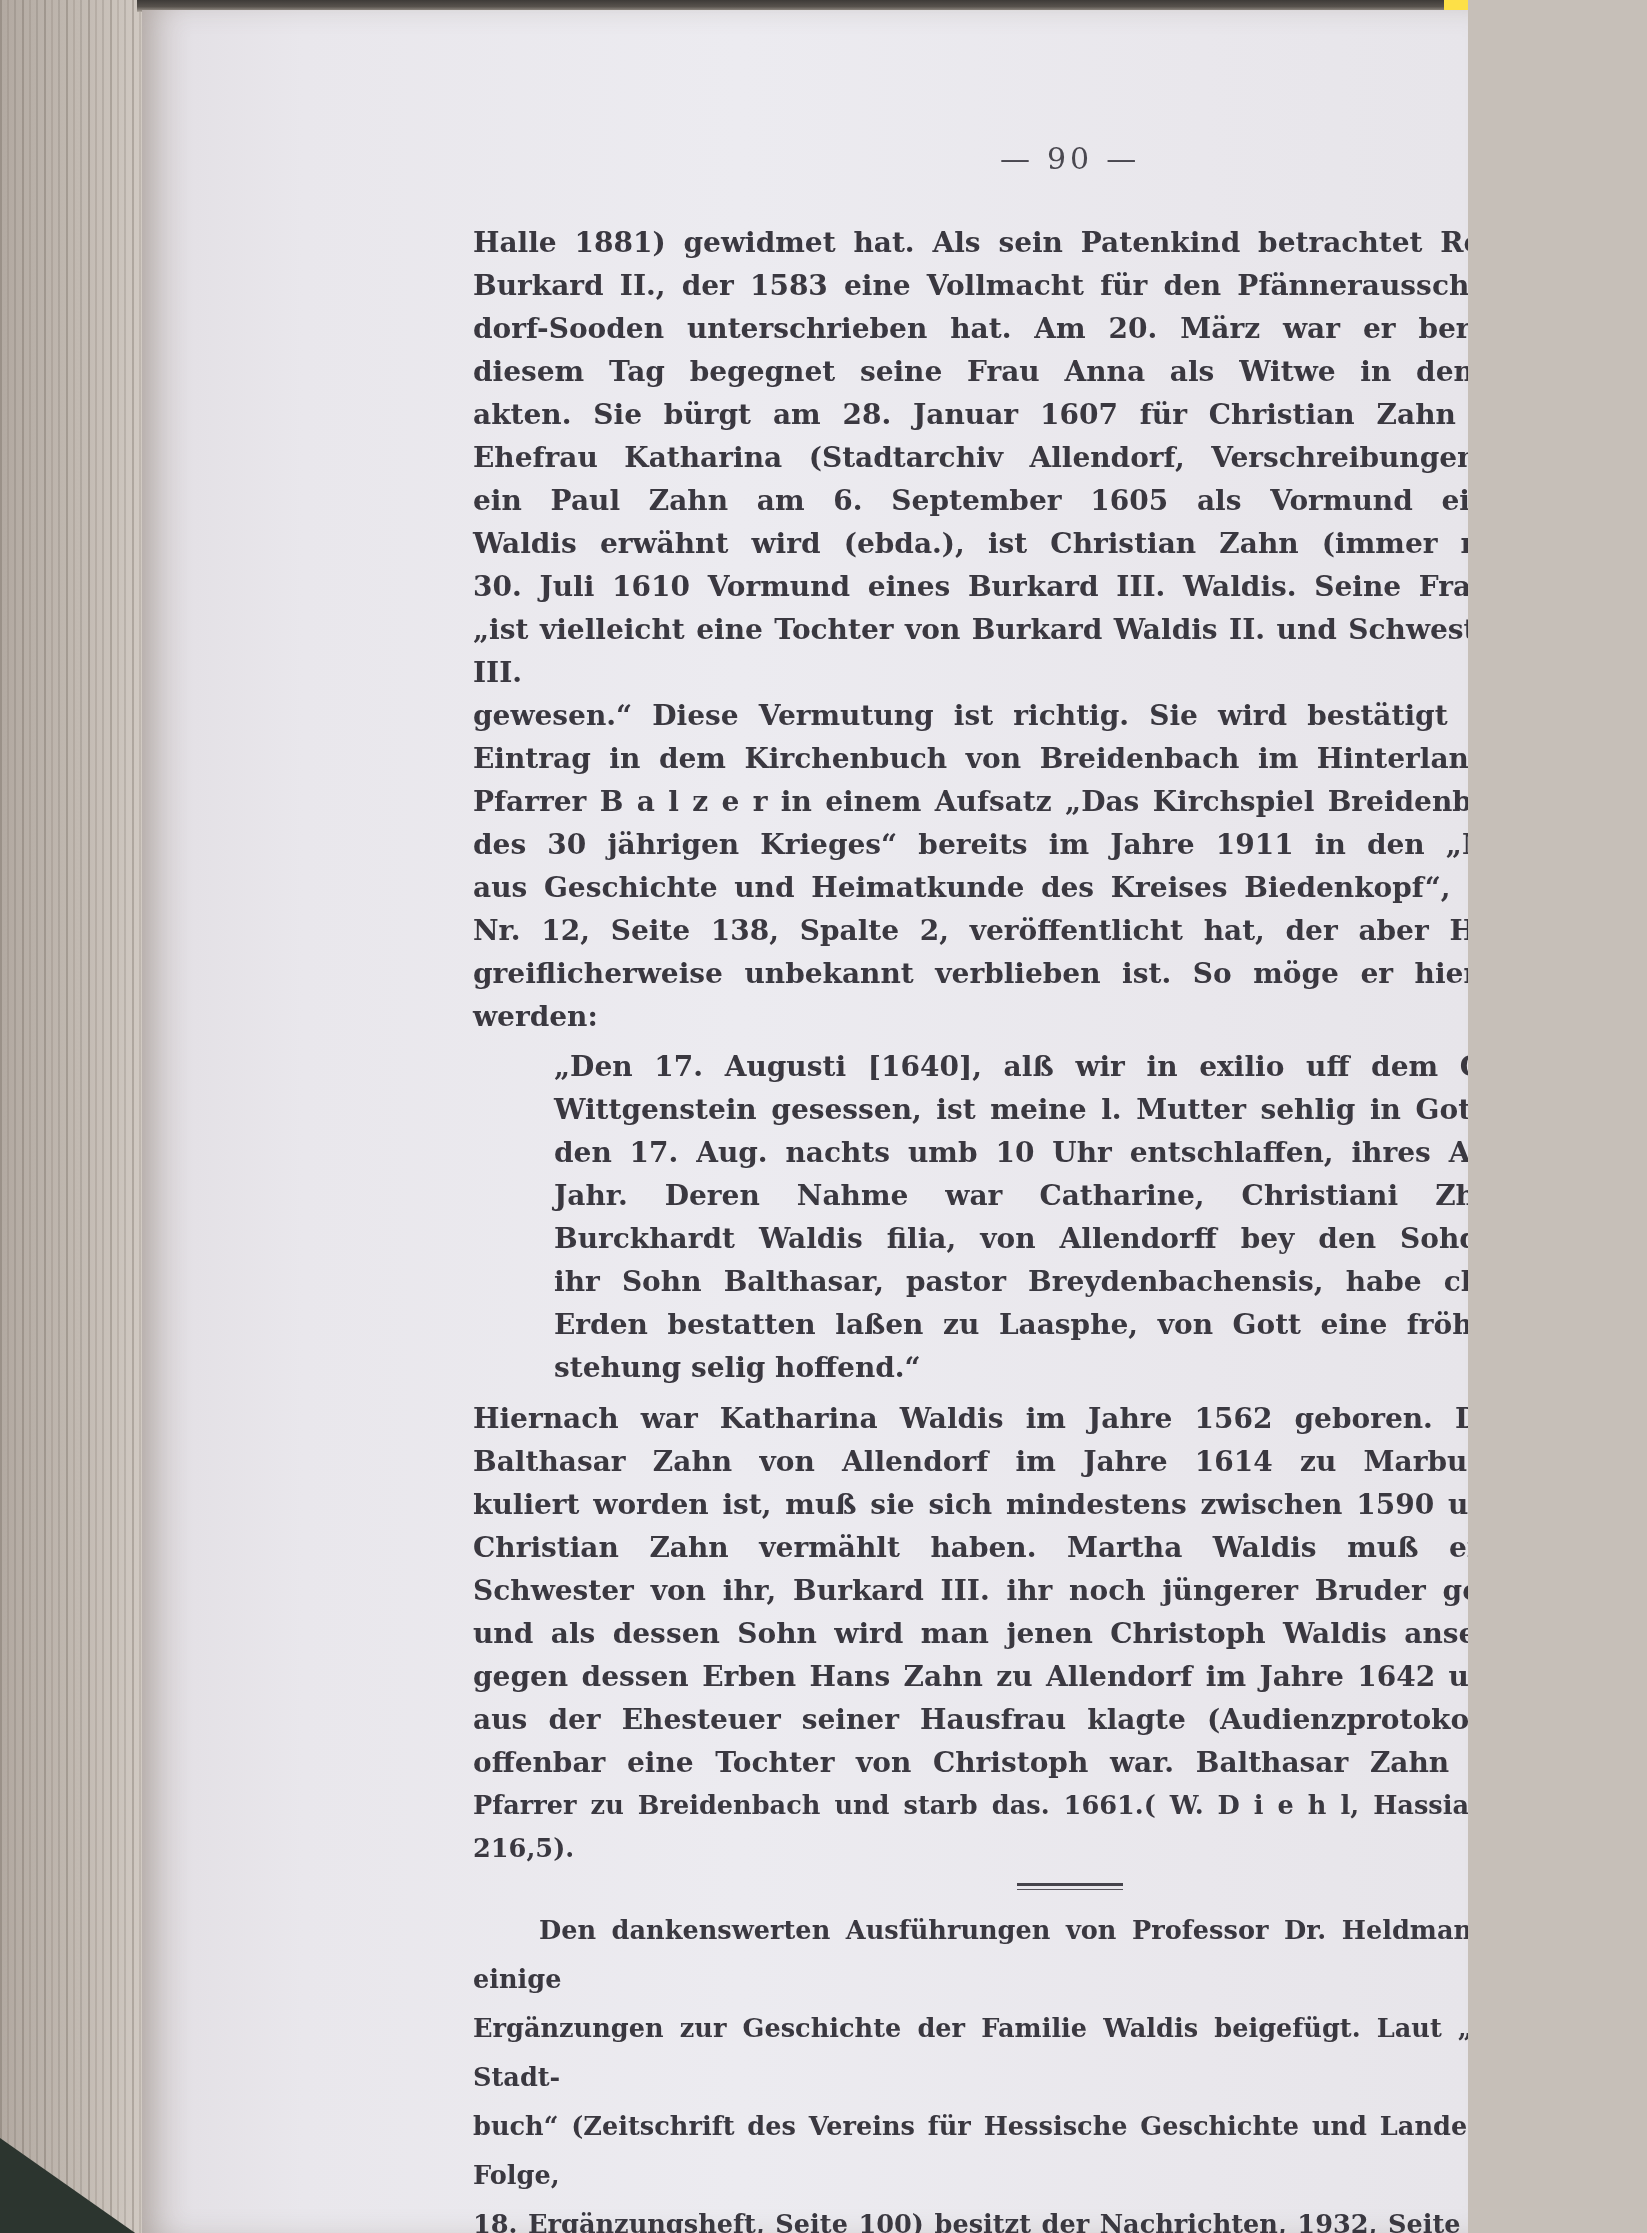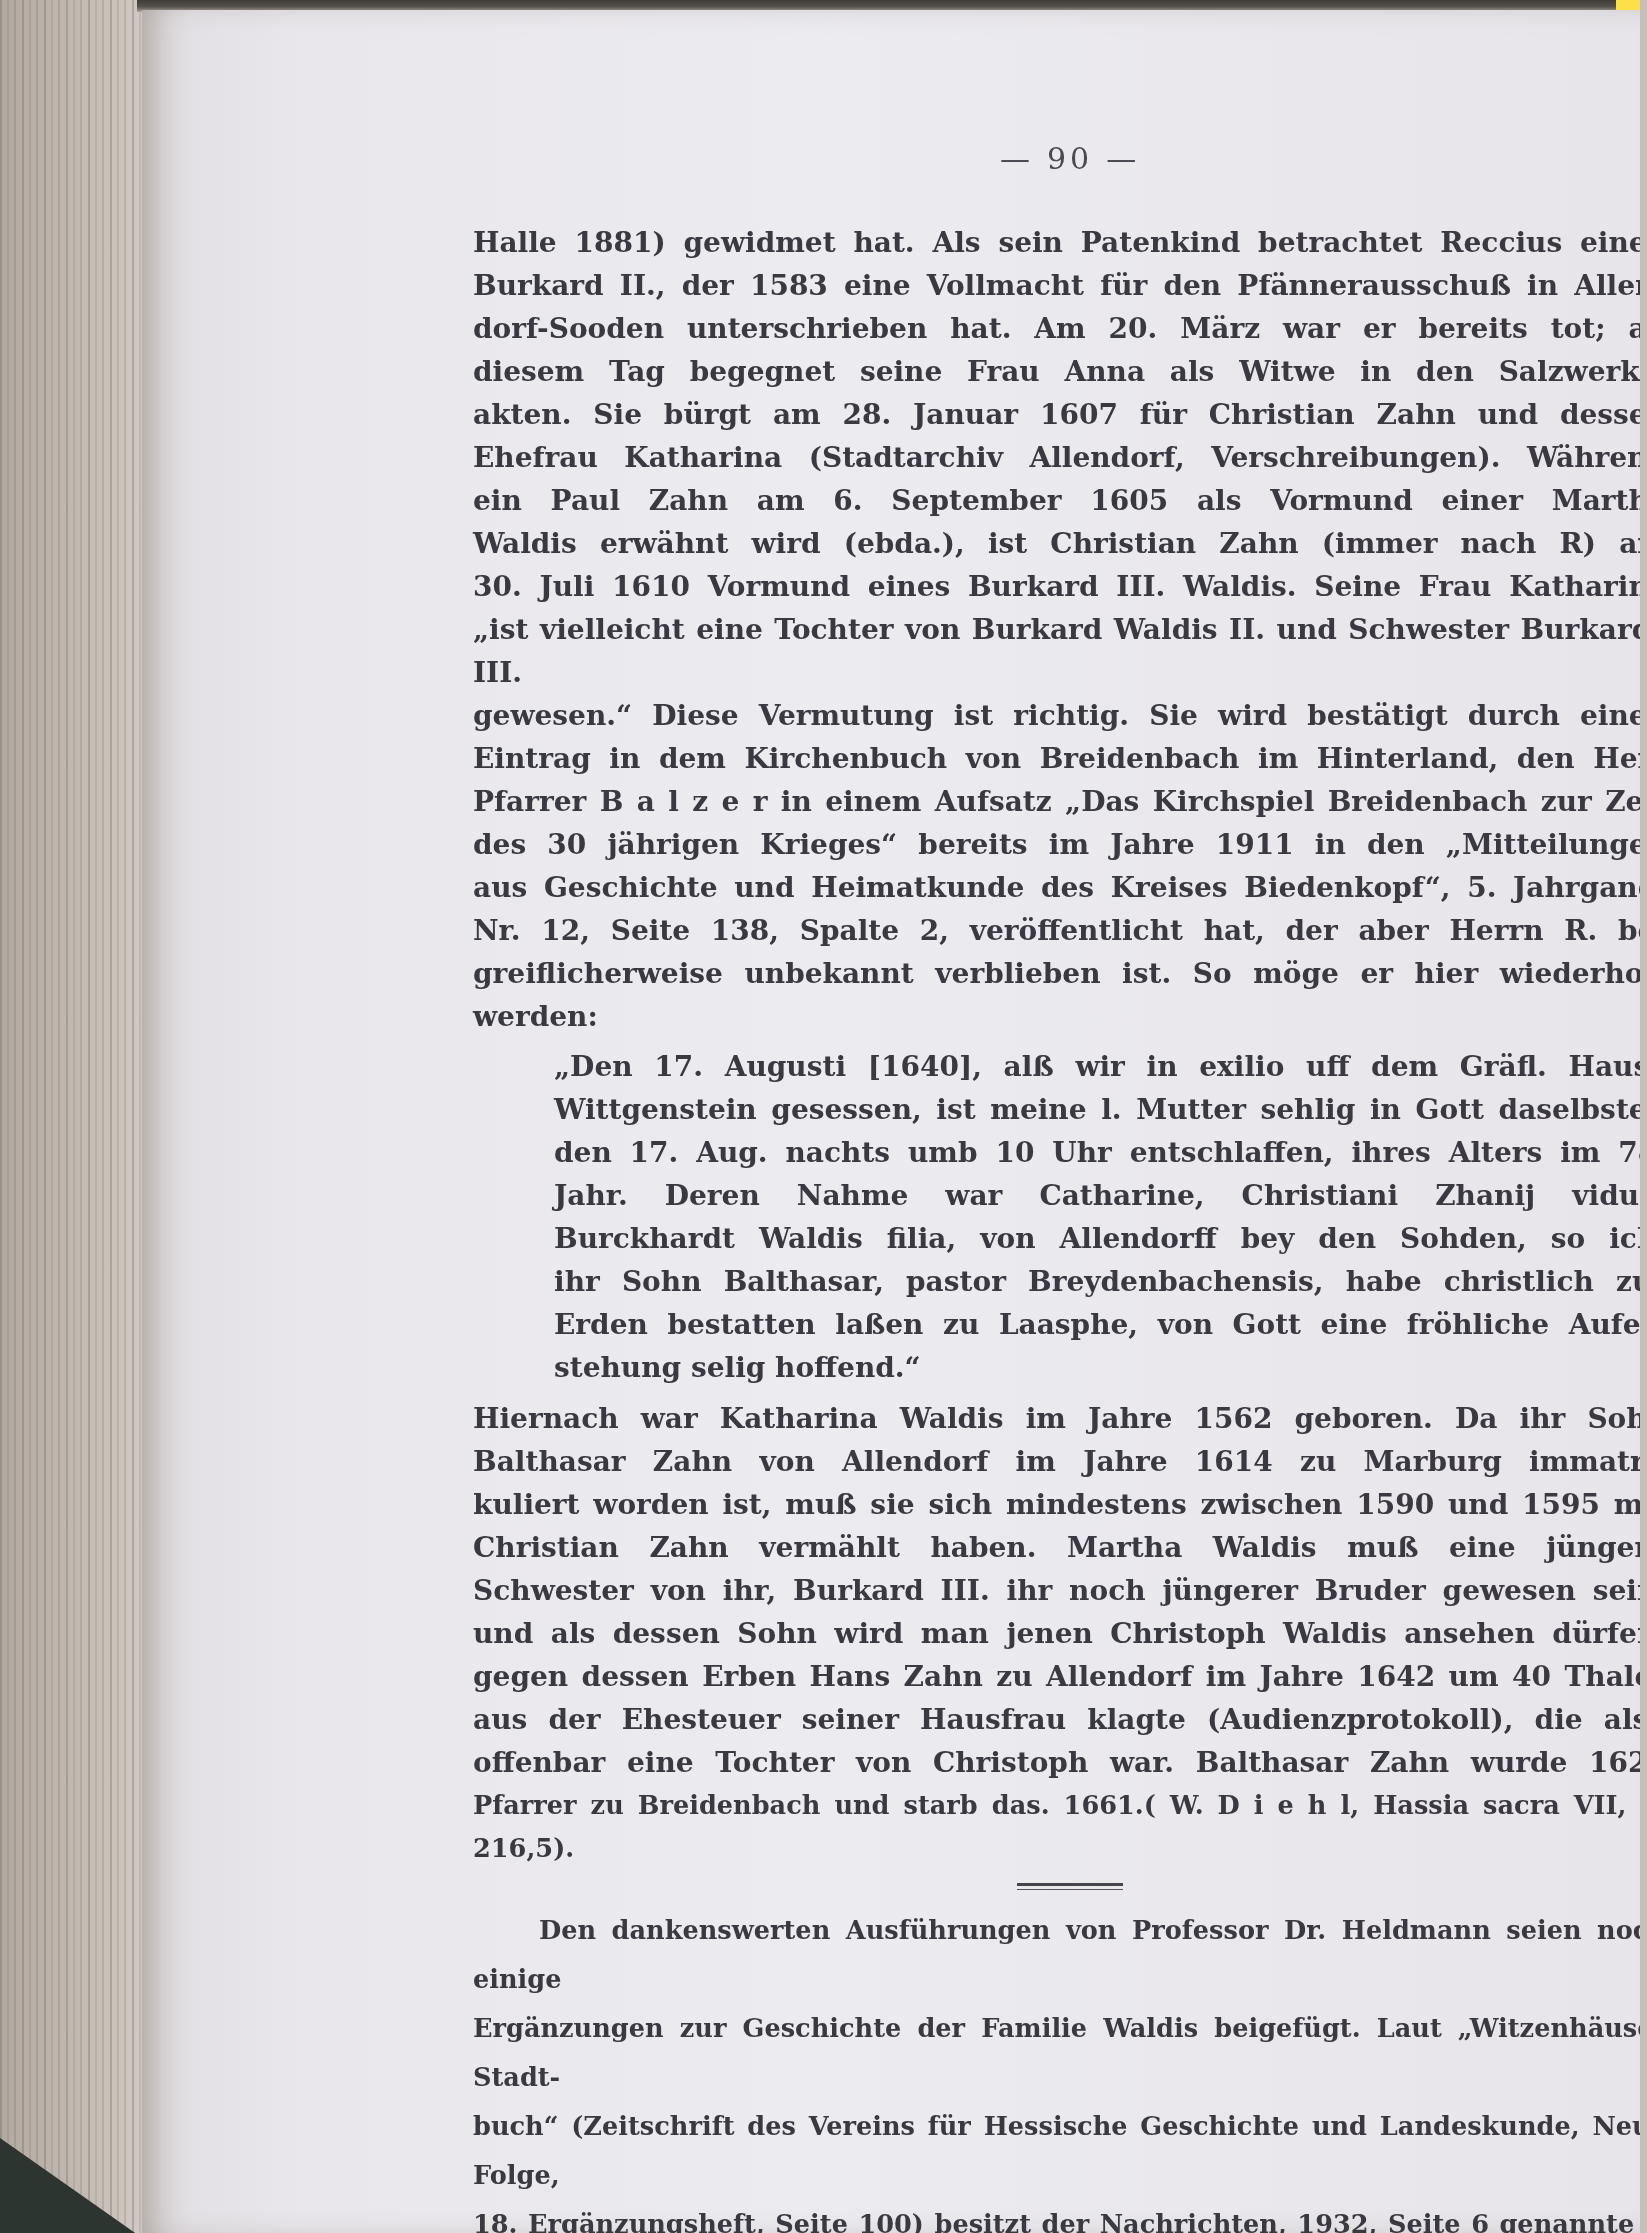--- a/index.html
+++ b/index.html
@@ -3,21 +3,21 @@
 <meta charset="utf-8">
 <style>
   html, body {
     margin: 0;
     padding: 0;
     background: #c6bfb8;
     font-family: "DejaVu Serif", serif;
   }
   .photo {
     position: relative;
-    width: 1640px;
+    width: 1468px;
     height: 2233px;
     overflow: hidden;
     background: #fde047;
   }
   
   .edge-left {
     position: absolute;
     left: 0; top: 0; bottom: 0;
     width: 227px;
     background:

